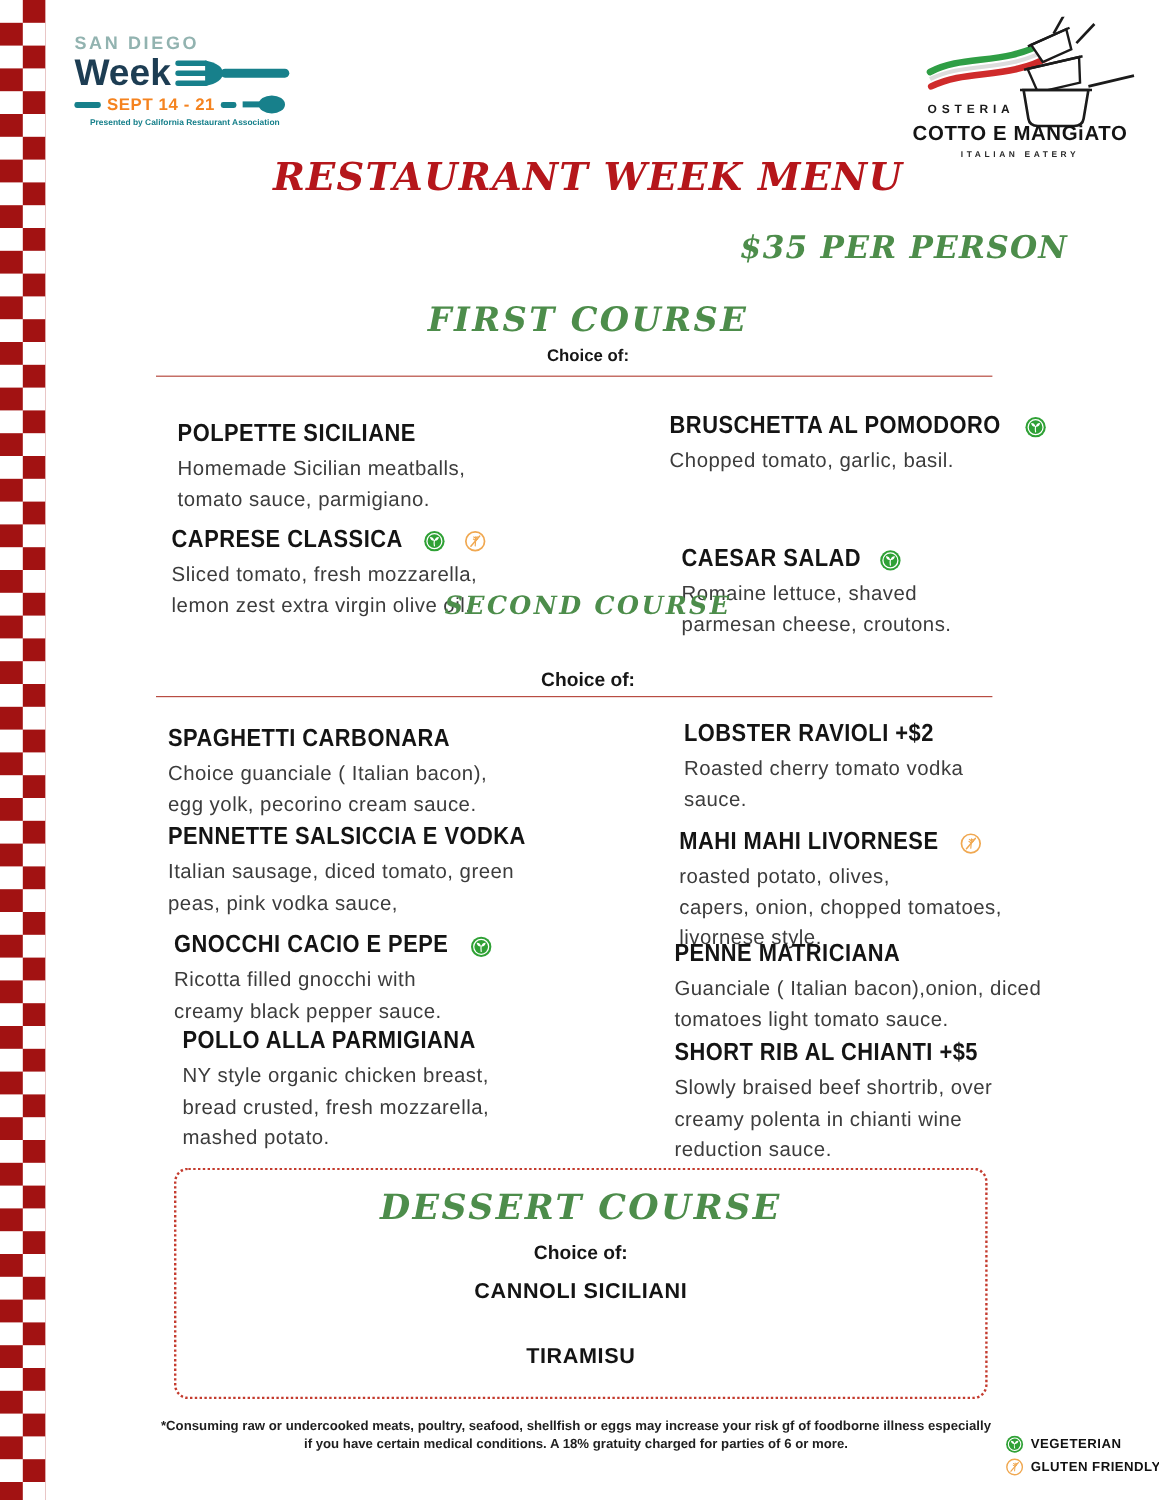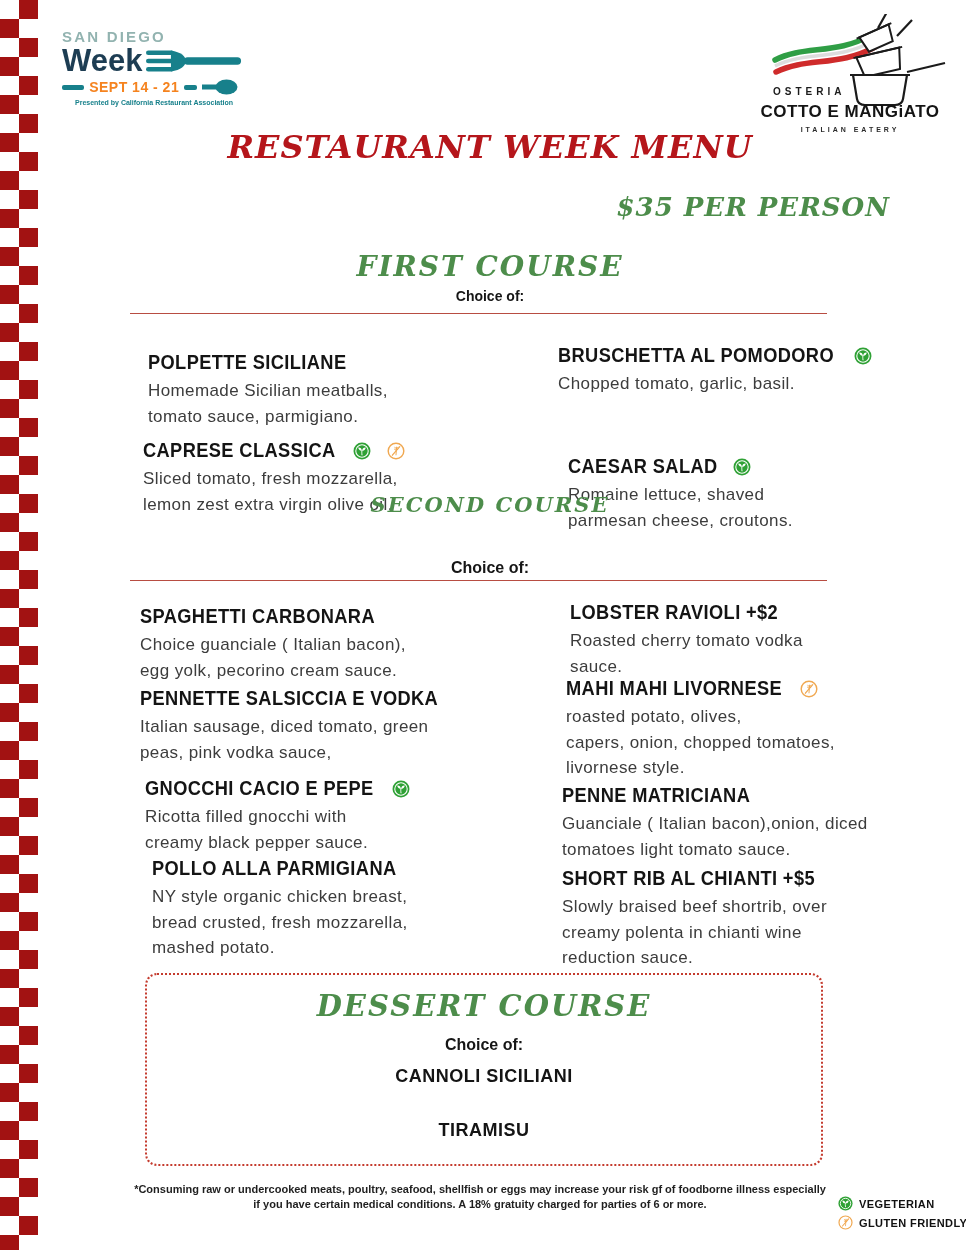--- a/index.html
+++ b/index.html
@@ -317,21 +317,21 @@
   </div>
 
   <div class="item" style="left:538px; top:602px;margin-left:32px;">
     <div class="item-head">
       <span class="item-name">LOBSTER RAVIOLI +$2</span>
     </div>
     <div class="item-desc">Roasted cherry tomato vodka
 sauce.</div>
   </div>
 
-  <div class="item" style="left:566px; top:678px;">
+  <div class="item" style="left:566px; top:692px;">
     <div class="item-head">
       <span class="item-name">MAHI MAHI LIVORNESE</span>
       <span class="menu-icon icon-gf">
         <svg width="18" height="18" viewBox="0 0 24 24">
           <circle cx="12" cy="12" r="10.4" fill="none" stroke="currentColor" stroke-width="1.9"></circle>
           <g stroke="currentColor" stroke-width="1.3" fill="none" stroke-linecap="round">
             <path d="M12.8 6.8 L12 17.2"></path>
             <path d="M12.6 8.8 l-2.2 -1.5"></path>
             <path d="M12.4 11.2 l-2.4 -1.6"></path>
             <path d="M12.6 8.8 l2.1 -1.6"></path>

